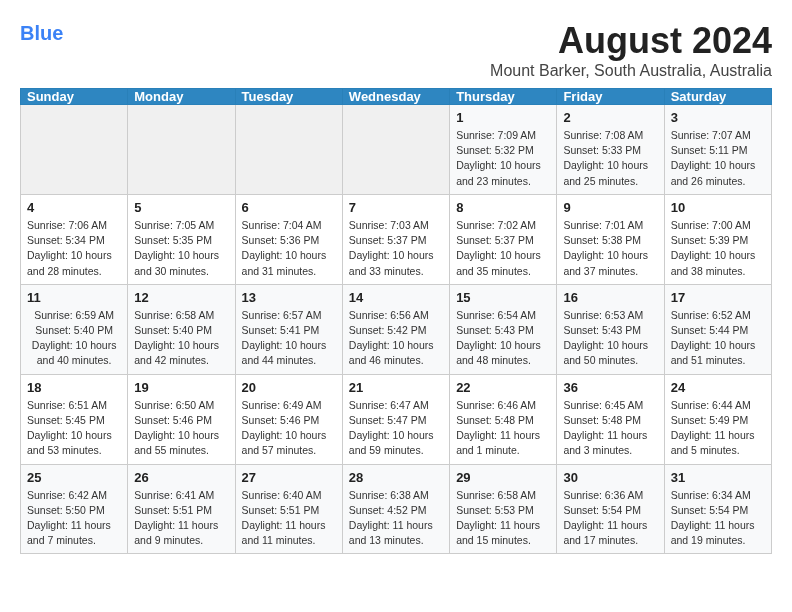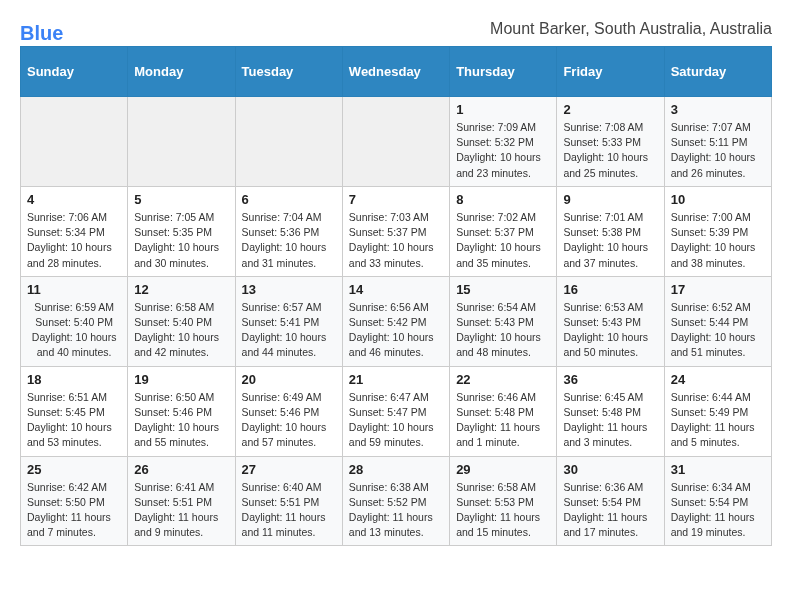--- a/index.html
+++ b/index.html
@@ -34,21 +34,21 @@
     table {
       width: 100%;
       border-collapse: collapse;
       clear: both;
     }
     thead tr th {
       background-color: #2e86c1;
       color: white;
       font-size: 13px;
       font-weight: bold;
-      padding: 17px 6px;
+      padding: 0 6px;
       border: 1px solid #2980b9;
       text-align: left;
     }
     tbody tr td {
       border: 1px solid #ccc;
       vertical-align: top;
       padding: 5px 6px;
       font-size: 11px;
       color: #333;
       width: 14.28%;
@@ -78,20 +78,21 @@
     }
   </style>
 </head>
 <body>
 
 <div class="logo">
   <div style="font-size:20px; font-weight:bold; color:#3b82f6; margin-top:-2px;">Blue</div>
 </div>
 
 <div class="header">
+  <h1>August 2024</h1>
   <h2>Mount Barker, South Australia, Australia</h2>
 </div>
 
 <table>
   <thead>
     <tr>
     <th>Sunday</th>
         <th>Monday</th>
         <th>Tuesday</th>
         <th>Wednesday</th>
@@ -299,21 +300,21 @@
         <td>
           <span class="day-num">27</span>
           <div class="day-info" style="white-space: pre-line;">Sunrise: 6:40 AM
 Sunset: 5:51 PM
 Daylight: 11 hours
 and 11 minutes.</div>
         </td>
         <td>
           <span class="day-num">28</span>
           <div class="day-info" style="white-space: pre-line;">Sunrise: 6:38 AM
-Sunset: 5:52 PM
+Sunset: 4:52 PM
 Daylight: 11 hours
 and 13 minutes.</div>
         </td>
         <td>
           <span class="day-num">29</span>
           <div class="day-info" style="white-space: pre-line;">Sunrise: 6:58 AM
 Sunset: 5:53 PM
 Daylight: 11 hours
 and 15 minutes.</div>
         </td>

